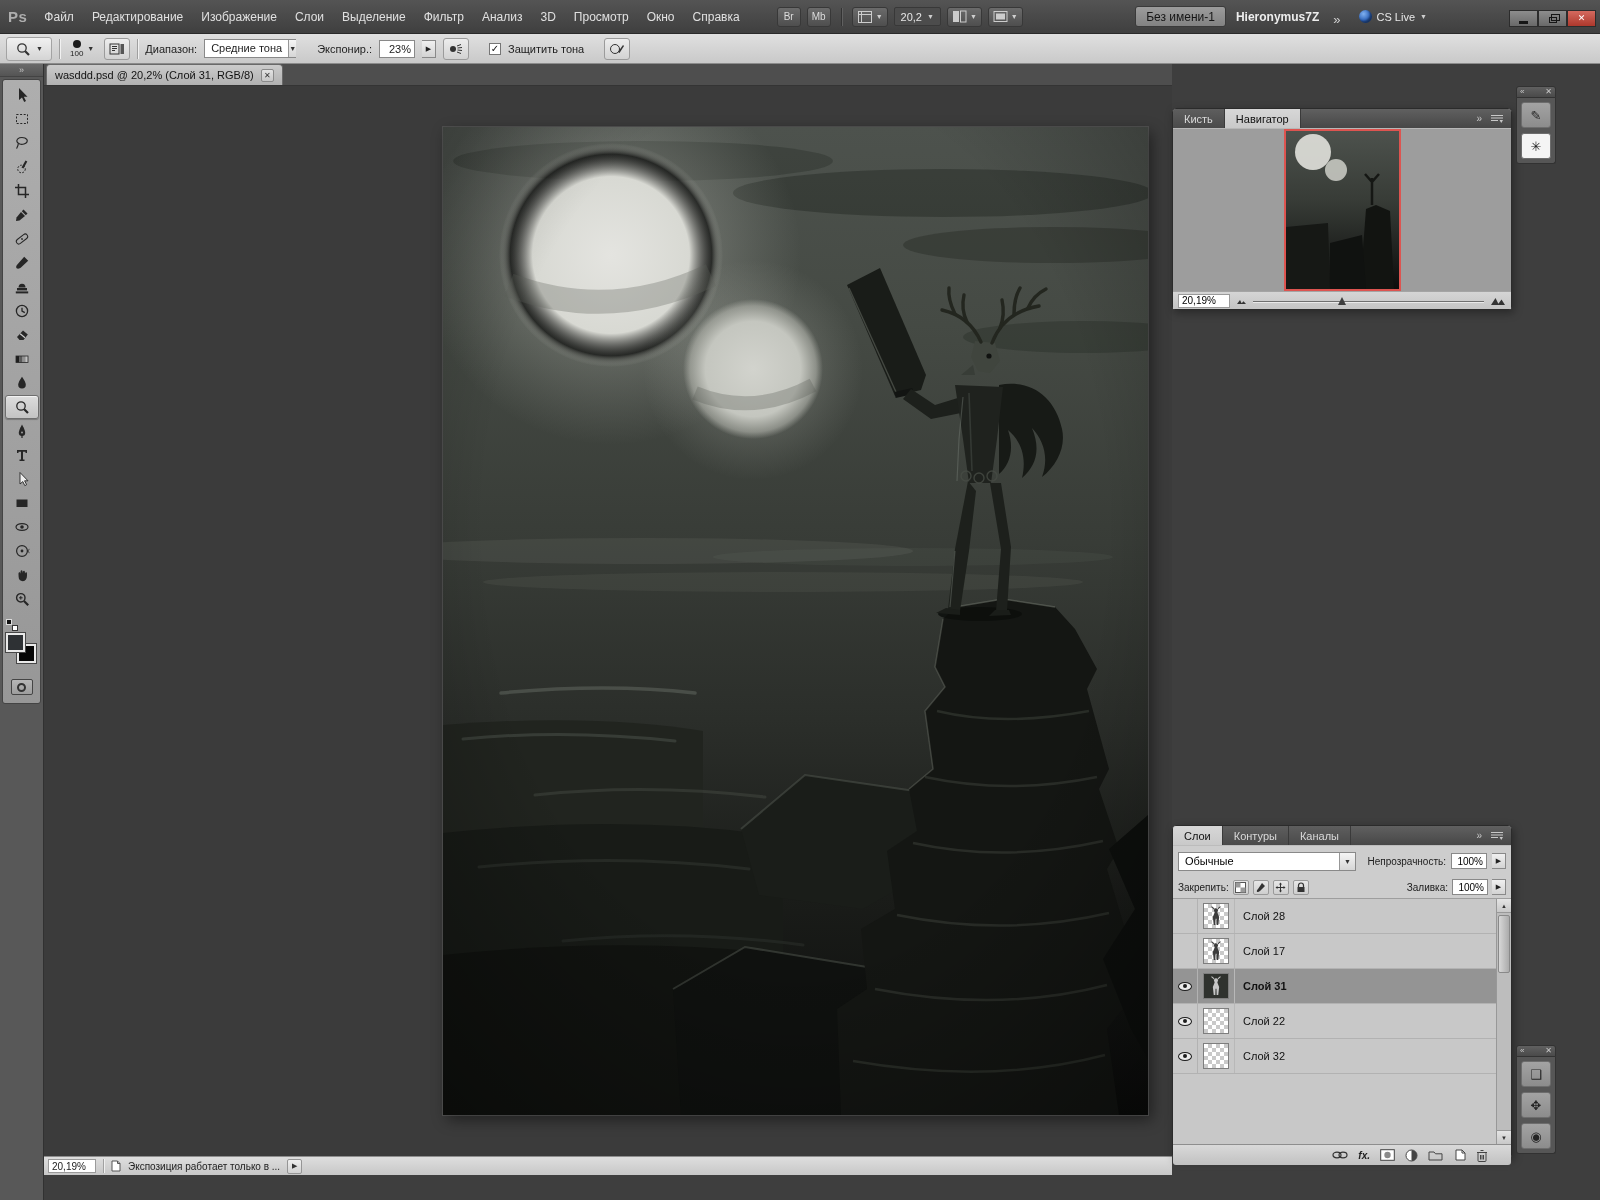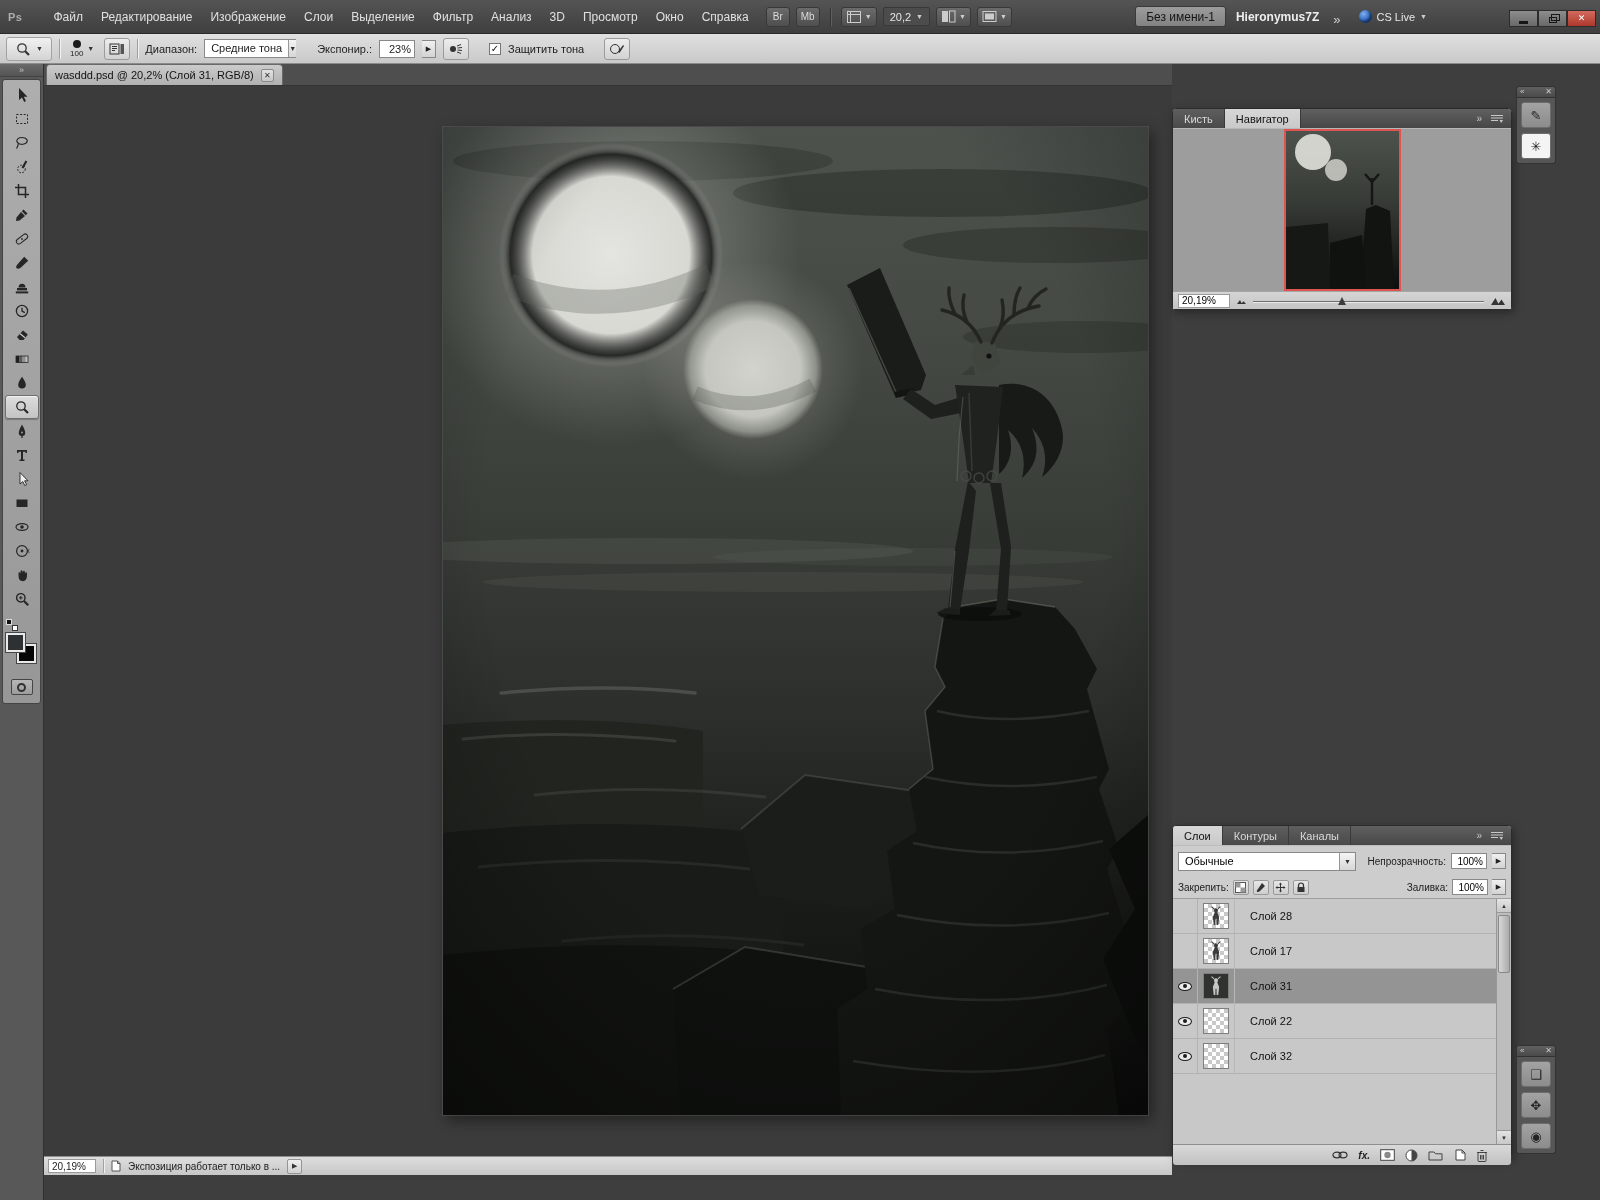--- a/index.html
+++ b/index.html
@@ -1,24 +1,24 @@
 <!DOCTYPE html>
 <html><head>
 <meta charset="utf-8">
 <style>
 *{box-sizing:border-box}
 body{margin:0;background:#1e1e1e}
 #root{position:relative;width:1600px;height:1200px;background:#3e3e3e;font-family:"Liberation Sans","DejaVu Sans",sans-serif;overflow:hidden}
 
 
 .menubar{position:absolute;left:0;top:0;width:1600px;height:34px;background:linear-gradient(#545454,#3f3f3f);border-bottom:1px solid #2a2a2a;display:flex;align-items:center;color:#e0e0e0;font-size:12px;padding-left:8px}
-.ps-logo{font-size:11px;font-weight:bold;color:#aeaeae;margin-right:22px;letter-spacing:.5px}
+.ps-logo{font-size:15px;font-weight:bold;color:#aeaeae;margin-right:8px;letter-spacing:.5px}
 .menus{display:flex;height:100%;align-items:flex-start}
 .menu-item{padding:0 9px;line-height:34px;white-space:nowrap;cursor:default}
-.appbar-group{display:flex;align-items:center;margin-left:8px;gap:6px}
+.appbar-group{display:flex;align-items:center;margin-left:28px;gap:6px}
 .abtn{height:20px;min-width:24px;background:linear-gradient(#6b6b6b,#4e4e4e);border:1px solid #383838;border-radius:3px;color:#dcdcdc;font-size:10px;display:flex;align-items:center;justify-content:center;padding:0 4px;gap:3px}
 .dd{font-size:7px;line-height:1}
 .dd.light{color:#cfcfcf}
 .dd.dark{color:#333}
 .vsep-dark{width:1px;height:18px;background:#333;box-shadow:1px 0 0 #606060;margin:0 4px}
 .zoom-ctl{display:flex;align-items:center;gap:5px;color:#e6e6e6;font-size:11px;height:19px;padding:0 6px;background:#4c4c4c;border:1px solid #383838;border-radius:2px}
 .ws-area{margin-left:auto;display:flex;align-items:flex-end}
 .ws-chip{height:21px;display:flex;align-items:center;padding:0 10px;border-radius:3px;font-size:12px;white-space:nowrap}
 .ws-chip.active{background:linear-gradient(#9c9c9c,#828282);color:#161616;border:1px solid #3a3a3a}
 .ws-chip.plain{color:#ededed;font-weight:bold}
@@ -108,22 +108,22 @@
 .eyecell{width:25px;align-self:stretch;border-right:1px solid #b2b2b2;display:flex;align-items:center;justify-content:center}
 .eye{position:relative;width:14px;height:9px;border:1px solid #1d1d1d;border-radius:50%;background:#ececec}
 .eye::after{content:"";position:absolute;left:4px;top:1.5px;width:4px;height:4px;border-radius:50%;background:#1d1d1d}
 .thumbcell{width:37px;align-self:stretch;display:flex;align-items:center;justify-content:center;border-right:1px solid #b8b8b8}
 .thumb{width:26px;height:26px;border:1px solid #7e7e7e;display:flex;align-items:center;justify-content:center;overflow:hidden;background:#fff}
 .checker{background-color:#fff;background-image:linear-gradient(45deg,#c9c9c9 25%,transparent 25%,transparent 75%,#c9c9c9 75%),linear-gradient(45deg,#c9c9c9 25%,transparent 25%,transparent 75%,#c9c9c9 75%);background-size:8px 8px;background-position:0 0,4px 4px}
 .thumb.dark{background:#2f322e}
 .thumb.photo{background:linear-gradient(160deg,#c3b8a5,#8e8673 70%,#6f6a5c)}
 .thumb .fig{color:#3c3c3c}
 .thumb.dark .fig{color:#c6c6c6}
-.lname{font-size:11px;color:#111;margin-left:15px;white-space:nowrap}
-.lrow.selected .lname{font-weight:normal}
+.lname{font-size:11px;color:#111;margin-left:8px;white-space:nowrap}
+.lrow.selected .lname{font-weight:bold}
 .vscroll{position:absolute;right:0;top:0;bottom:0;width:15px;background:#bdbdbd;border-left:1px solid #989898}
 .vs-btn{height:14px;display:flex;align-items:center;justify-content:center;font-size:6px;color:#333;background:linear-gradient(#e4e4e4,#c8c8c8);border-bottom:1px solid #989898}
 .vs-btn.bottom{position:absolute;bottom:0;left:0;right:0;border-top:1px solid #989898;border-bottom:none}
 .vs-thumb{position:absolute;left:1px;right:1px;top:16px;height:58px;background:linear-gradient(90deg,#d7d7d7,#ababab);border:1px solid #898989;border-radius:2px}
 .lp-bottom{height:21px;display:flex;align-items:center;justify-content:flex-end;gap:10px;padding:0 23px;background:linear-gradient(#d9d9d9,#c1c1c1);border-top:1px solid #8e8e8e;border-radius:0 0 3px 3px}
 .lpb{display:flex;align-items:center;justify-content:center}
 .fx-label{font-size:10px;font-style:italic;font-weight:bold;color:#222}
 
 
 .dockmini{position:absolute;left:1516px;width:40px}

